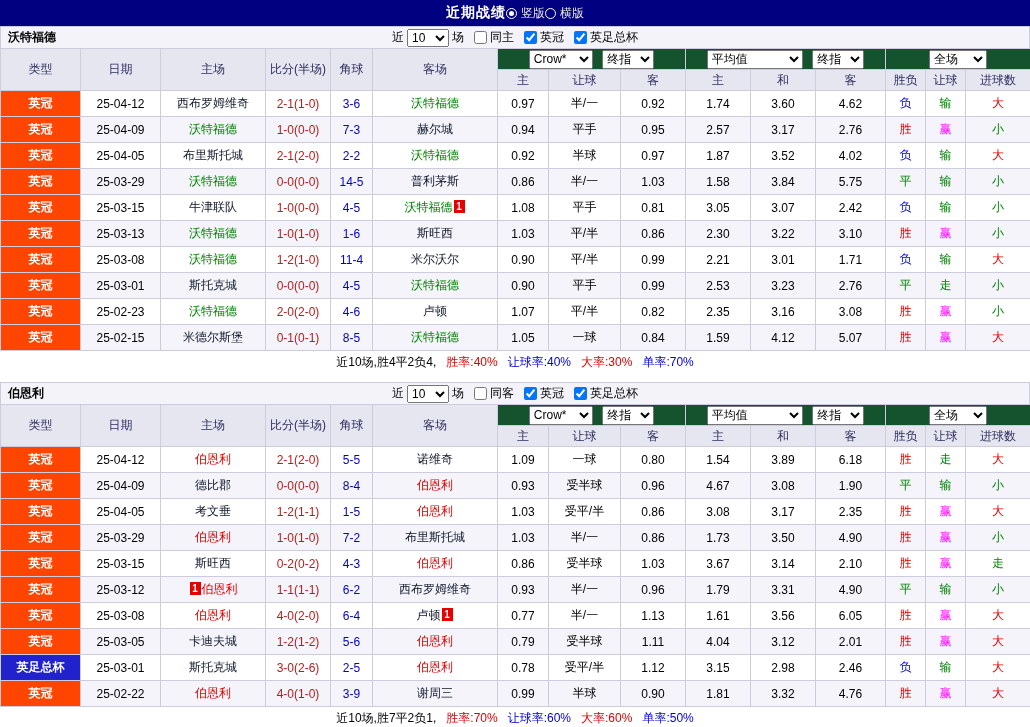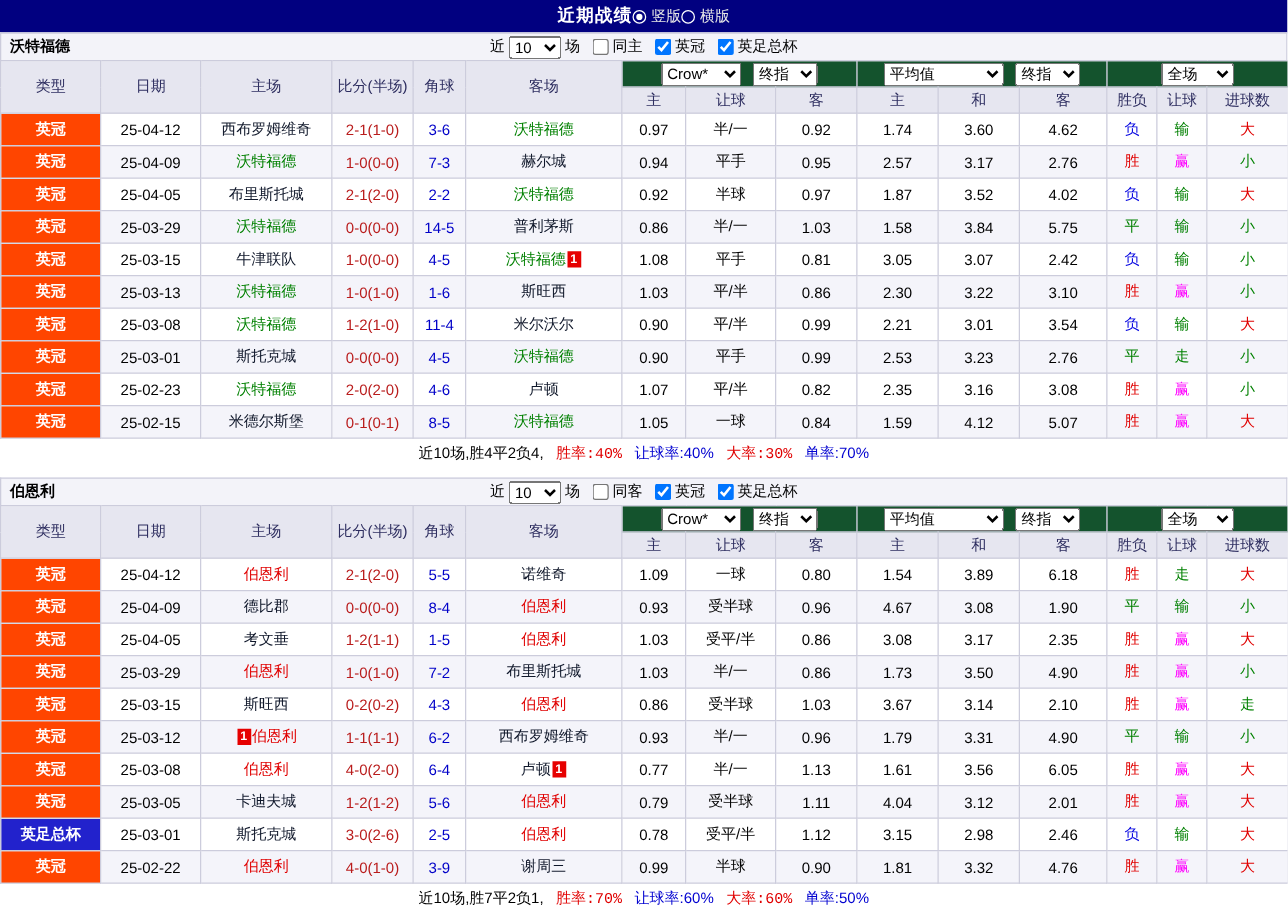--- a/index.html
+++ b/index.html
@@ -33,21 +33,21 @@
   td.corner-cell { color:#0000C8; }
   .team-name { color:#0f172a; cursor:pointer; }
   .team-name.focal-0 { color:#008000; }
   .team-name.focal-1 { color:#E00000; }
   .card-badge { display:inline-block; background:#E60000; color:#fff; width:11px; height:13px; line-height:13px; font-size:10px; font-weight:bold; margin:0 1px; vertical-align:1px; }
   .res-win { color:#E00000; } .res-draw { color:#008000; } .res-loss { color:#0000E0; }
   .cov-win { color:#FF00FF; } .cov-lose { color:#008000; } .cov-push { color:#008000; }
   .goal-big { color:#E00000; } .goal-small { color:#008000; } .goal-push { color:#008000; }
 
   .summary { height:22px; display:flex; align-items:center; justify-content:center; gap:10px; }
-  .s-red { color:#E00000;font-family:Liberation Mono, monospace; } .s-blue { color:#0000D0; }
+  .s-red { color:#E00000; } .s-blue { color:#0000D0; }
   .section-gap { height:9px; }
 </style>
 </head>
 <body>
 
 <div class="topbar">
   <span class="page-title">近期战绩</span>
   <label class="layout-radio">
     <span class="radio-circle checked"></span>
     <span>竖版</span>
@@ -231,21 +231,21 @@
           <td class="date-cell">25-03-08</td>
           <td class="team-cell"><span class="team-name focal-0">沃特福德</span></td>
           <td class="score-cell">1-2(1-0)</td>
           <td class="corner-cell">11-4</td>
           <td class="team-cell"><span class="team-name">米尔沃尔</span></td>
           <td class="odds-cell">0.90</td>
           <td class="odds-cell">平/半</td>
           <td class="odds-cell">0.99</td>
           <td class="odds-cell">2.21</td>
           <td class="odds-cell">3.01</td>
-          <td class="odds-cell">3.54</td>
+          <td class="odds-cell">1.71</td>
           <td class="result-cell res-loss">负</td>
           <td class="result-cell cov-lose">输</td>
           <td class="result-cell goal-big">大</td>
         </tr>
         <tr>
           <td class="type-cell">英冠</td>
           <td class="date-cell">25-03-01</td>
           <td class="team-cell"><span class="team-name">斯托克城</span></td>
           <td class="score-cell">0-0(0-0)</td>
           <td class="corner-cell">4-5</td>

